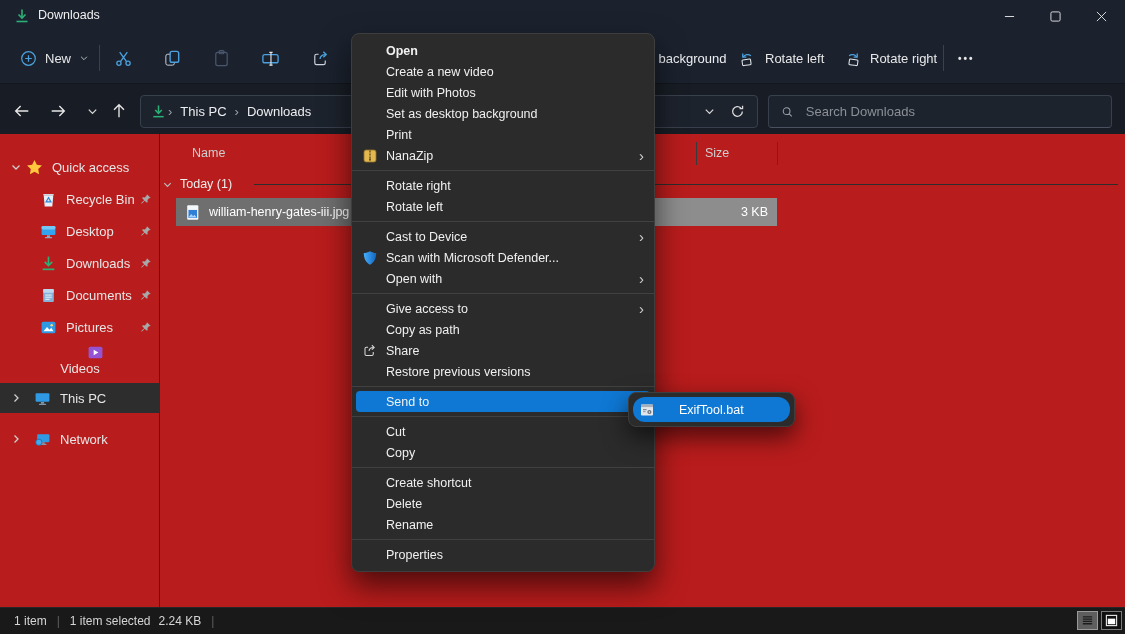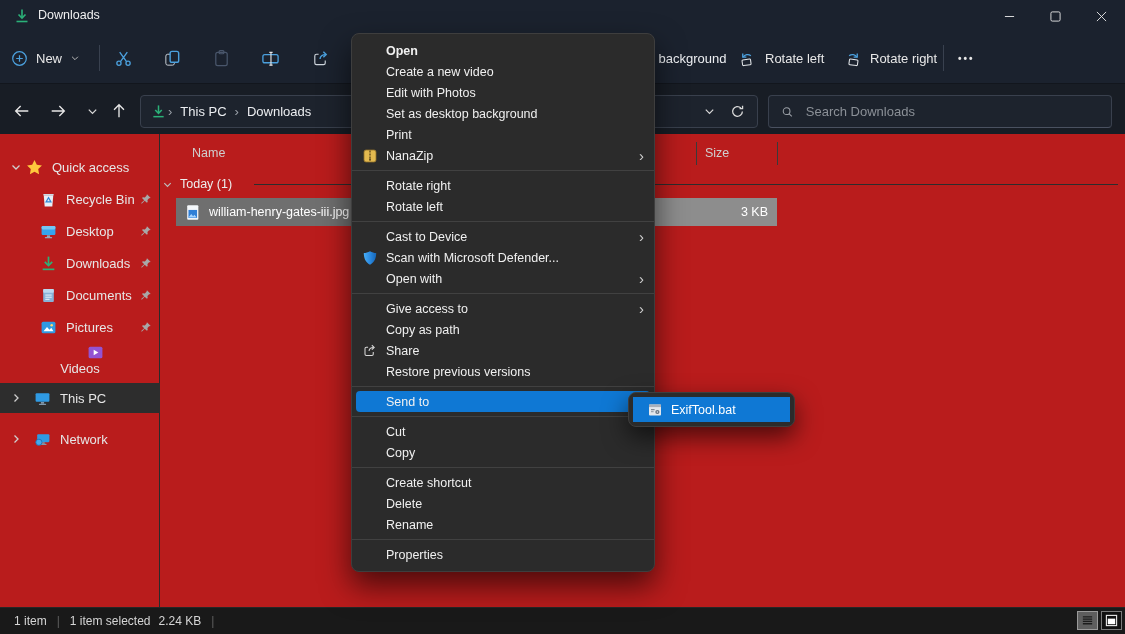--- a/index.html
+++ b/index.html
@@ -9,21 +9,21 @@
   .abs{position:absolute;}
   svg{display:block;}
 
   
   .titlebar{left:0;top:0;width:1125px;height:32px;background:#1b222e;}
   .toolbar{left:0;top:32px;width:1125px;height:52px;background:#1b222e;border-bottom:1px solid #12161d;box-sizing:border-box;}
   .addressrow{left:0;top:84px;width:1125px;height:50px;background:#181d25;}
   .title-text{left:38px;top:8px;font-size:12.5px;color:#f0f0f0;}
   .winbtn{top:0;width:46px;height:32px;display:flex;align-items:center;justify-content:center;}
 
-  .tb-new{left:3px;top:44px;height:28px;display:flex;align-items:center;gap:8px;padding:0 8px;border-radius:4px;}
+  .tb-new{left:12px;top:44px;height:28px;display:flex;align-items:center;gap:8px;padding:0 8px;border-radius:4px;}
   .tb-div{top:45px;width:1px;height:26px;background:#39414f;}
   .tb-icon{top:46px;width:24px;height:24px;display:flex;align-items:center;justify-content:center;}
   .tb-label{top:51px;font-size:13px;color:#eceef1;white-space:nowrap;}
   .tb-group{top:44px;height:28px;display:flex;align-items:center;gap:8px;}
   .dots{color:#e8e8e8;font-size:10px;letter-spacing:2px;font-weight:bold;}
 
   .navbtn{top:96px;width:32px;height:30px;display:flex;align-items:center;justify-content:center;border-radius:4px;}
   .addrbox{left:140px;top:95px;width:618px;height:33px;background:#1d232d;border:1px solid #39404d;border-radius:4px;box-sizing:border-box;display:flex;align-items:center;}
   .crumb{font-size:13px;color:#eceef1;padding:0 6px;}
   .crumb-sep{color:#9aa0a8;font-size:13px;padding:0 2px;}
@@ -58,21 +58,21 @@
   .mi-icon{width:16px;height:16px;margin-right:8px;flex:none;}
   .mi-label{white-space:nowrap;}
   .mi-arrow{margin-left:auto;color:#cfcfcf;font-size:15px;line-height:1;}
   .mi-bold{font-weight:bold;}
   .msep{height:1px;background:#414141;margin:4px 0;}
   .mi-hl{background:#0f78d4;border-radius:4px;margin:0 4px;padding:0 6px;}
   .mi-hl .mi-arrow{color:#fff;}
 
   .submenu{left:628px;top:392px;width:167px;background:#2b2b2b;border:1px solid #3e3e3e;border-radius:8px;
            box-shadow:0 10px 24px rgba(0,0,0,.6);box-sizing:border-box;padding:4px;z-index:10;}
-  .smi{display:flex;align-items:center;height:25px;background:#0f78d4;border-radius:0;padding:0 14px;color:#fff;font-size:12.5px;gap:8px;}
+  .smi{display:flex;align-items:center;height:25px;background:#0f78d4;border-radius:12px;padding:0 6px;color:#fff;font-size:12.5px;gap:24px;}
 
   
   .statusbar{left:0;top:607px;width:1125px;height:27px;background:#191919;border-top:1px solid #262626;
              box-sizing:border-box;display:flex;align-items:center;font-size:12px;color:#d6d6d6;}
   .st-div{color:#5f5f5f;margin:0 10px;}
   .viewbtn{position:absolute;top:611px;width:21px;height:19px;display:flex;align-items:center;justify-content:center;box-sizing:border-box;}
   .viewbtn.active{background:#5e5e5e;border:1px solid #9a9a9a;}
   .viewbtn.plain{border:1px solid #7a7a7a;background:#101010;}
 </style>
 </head>

